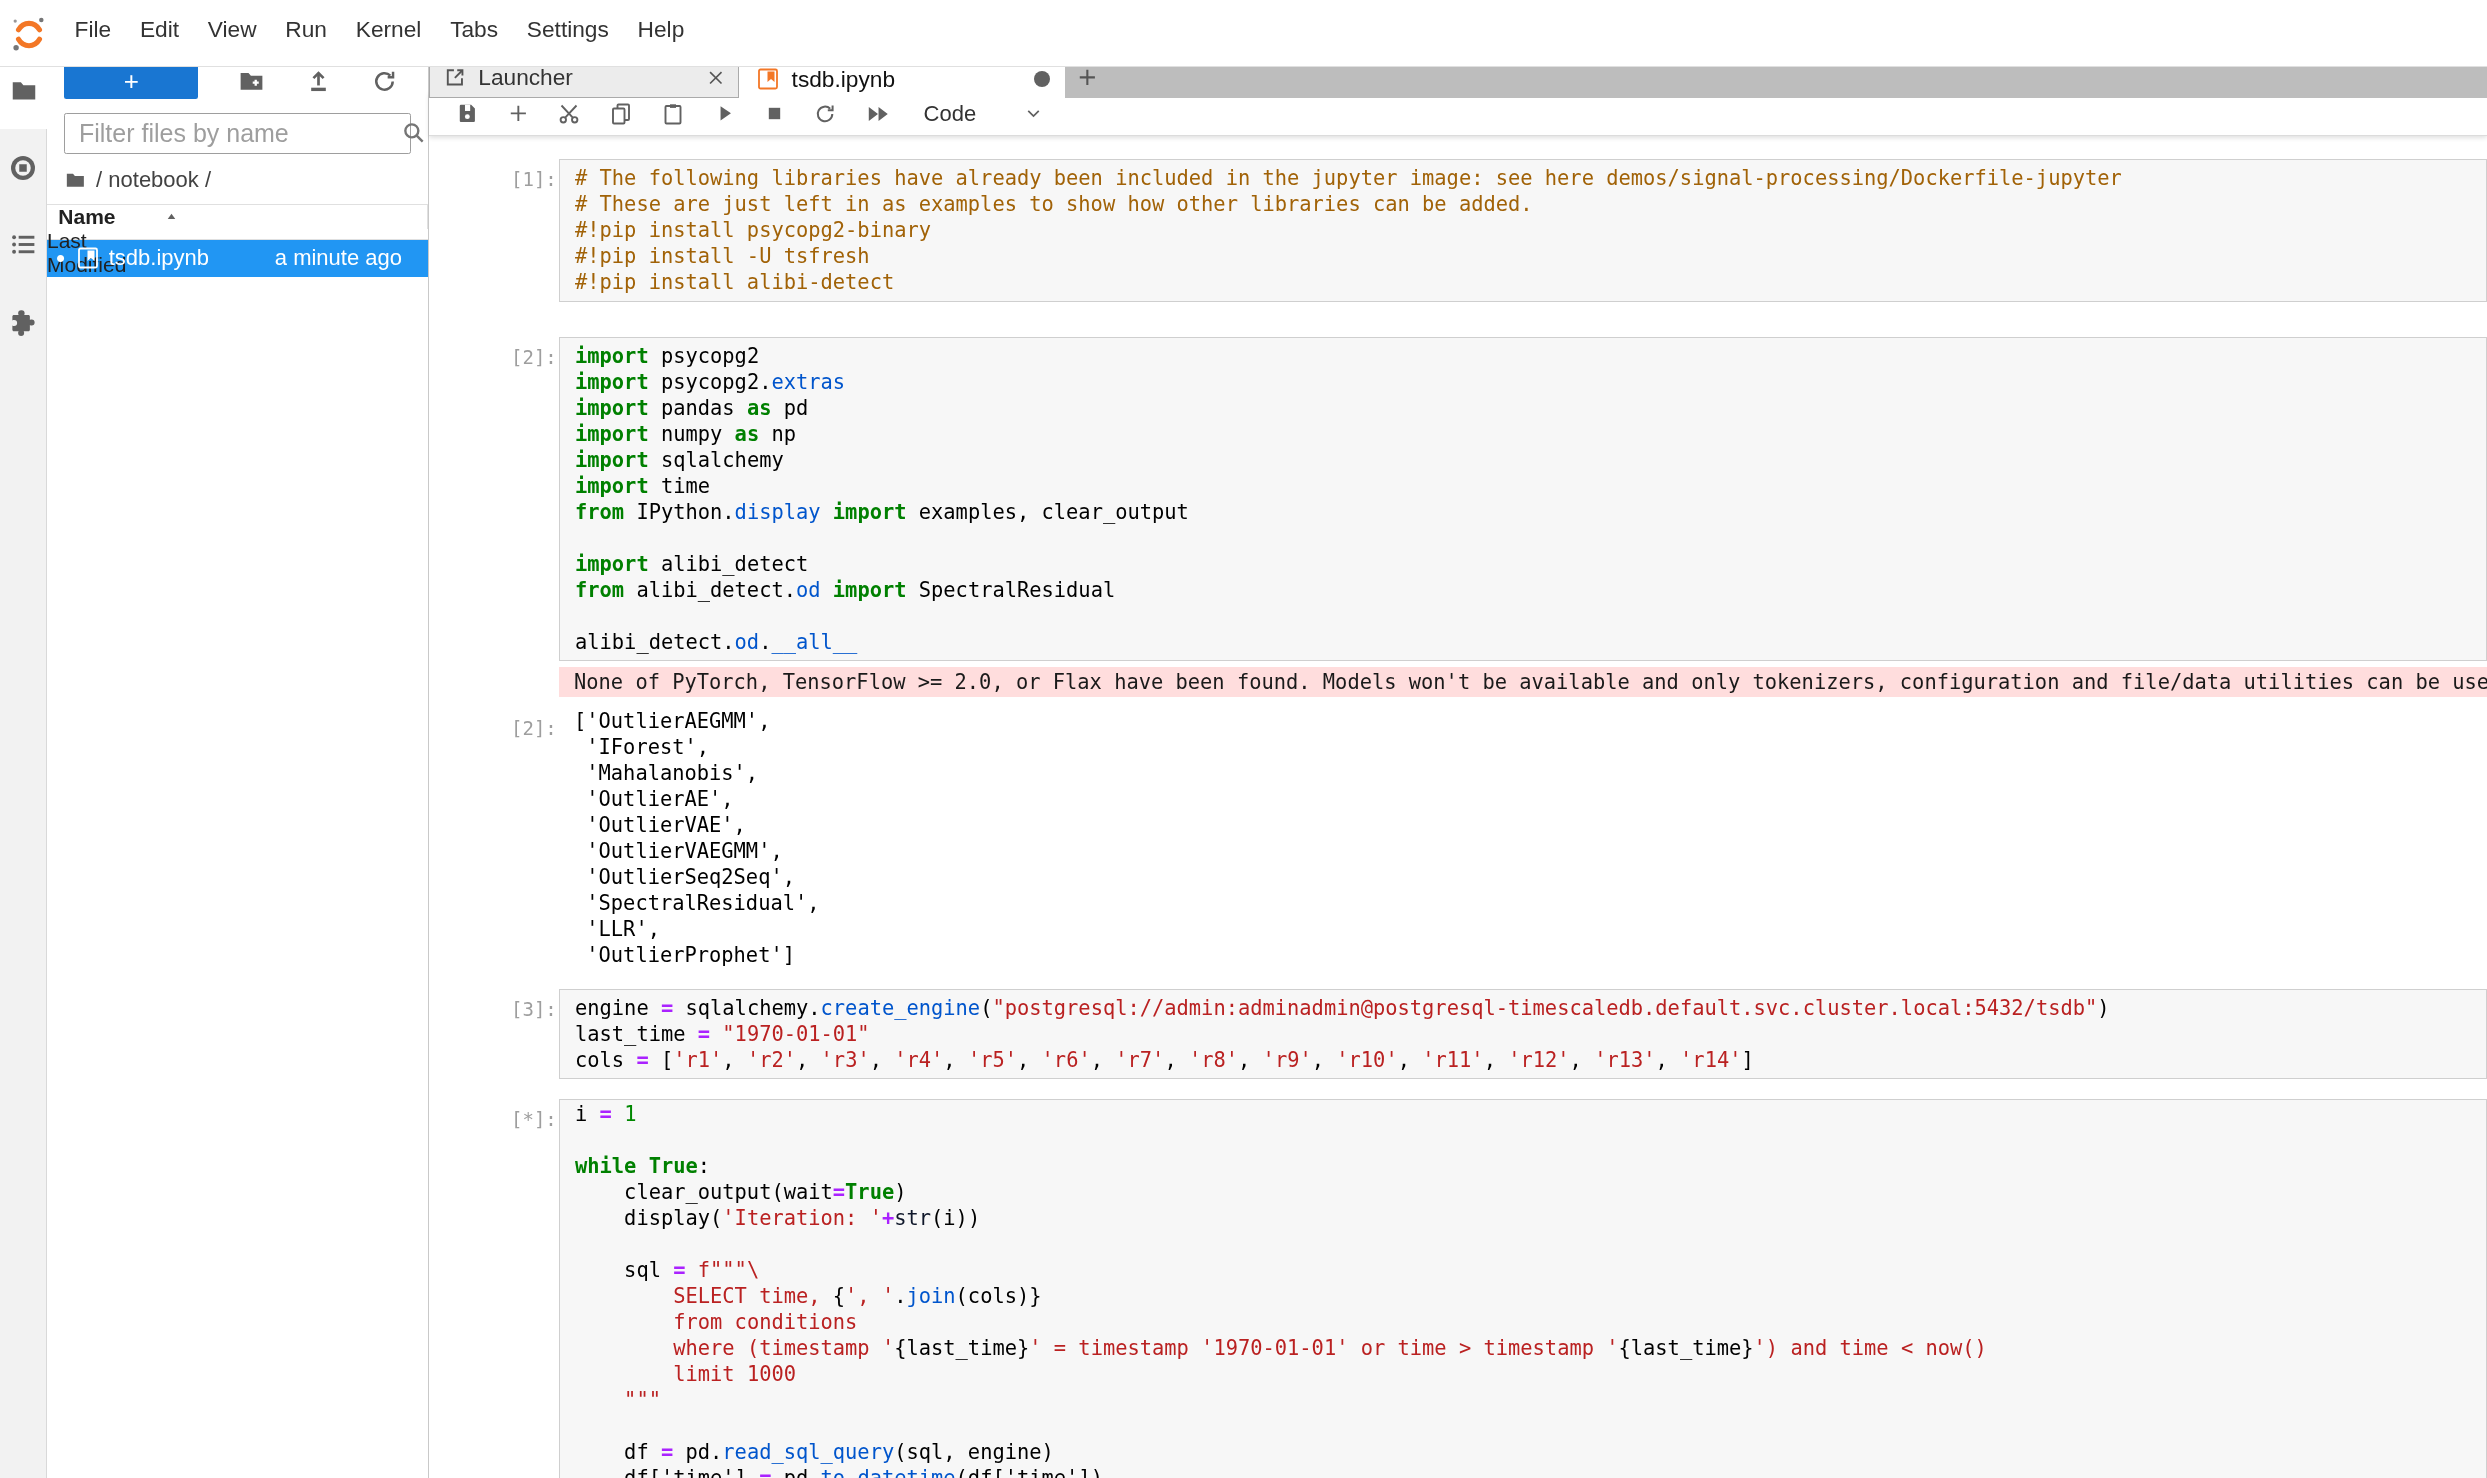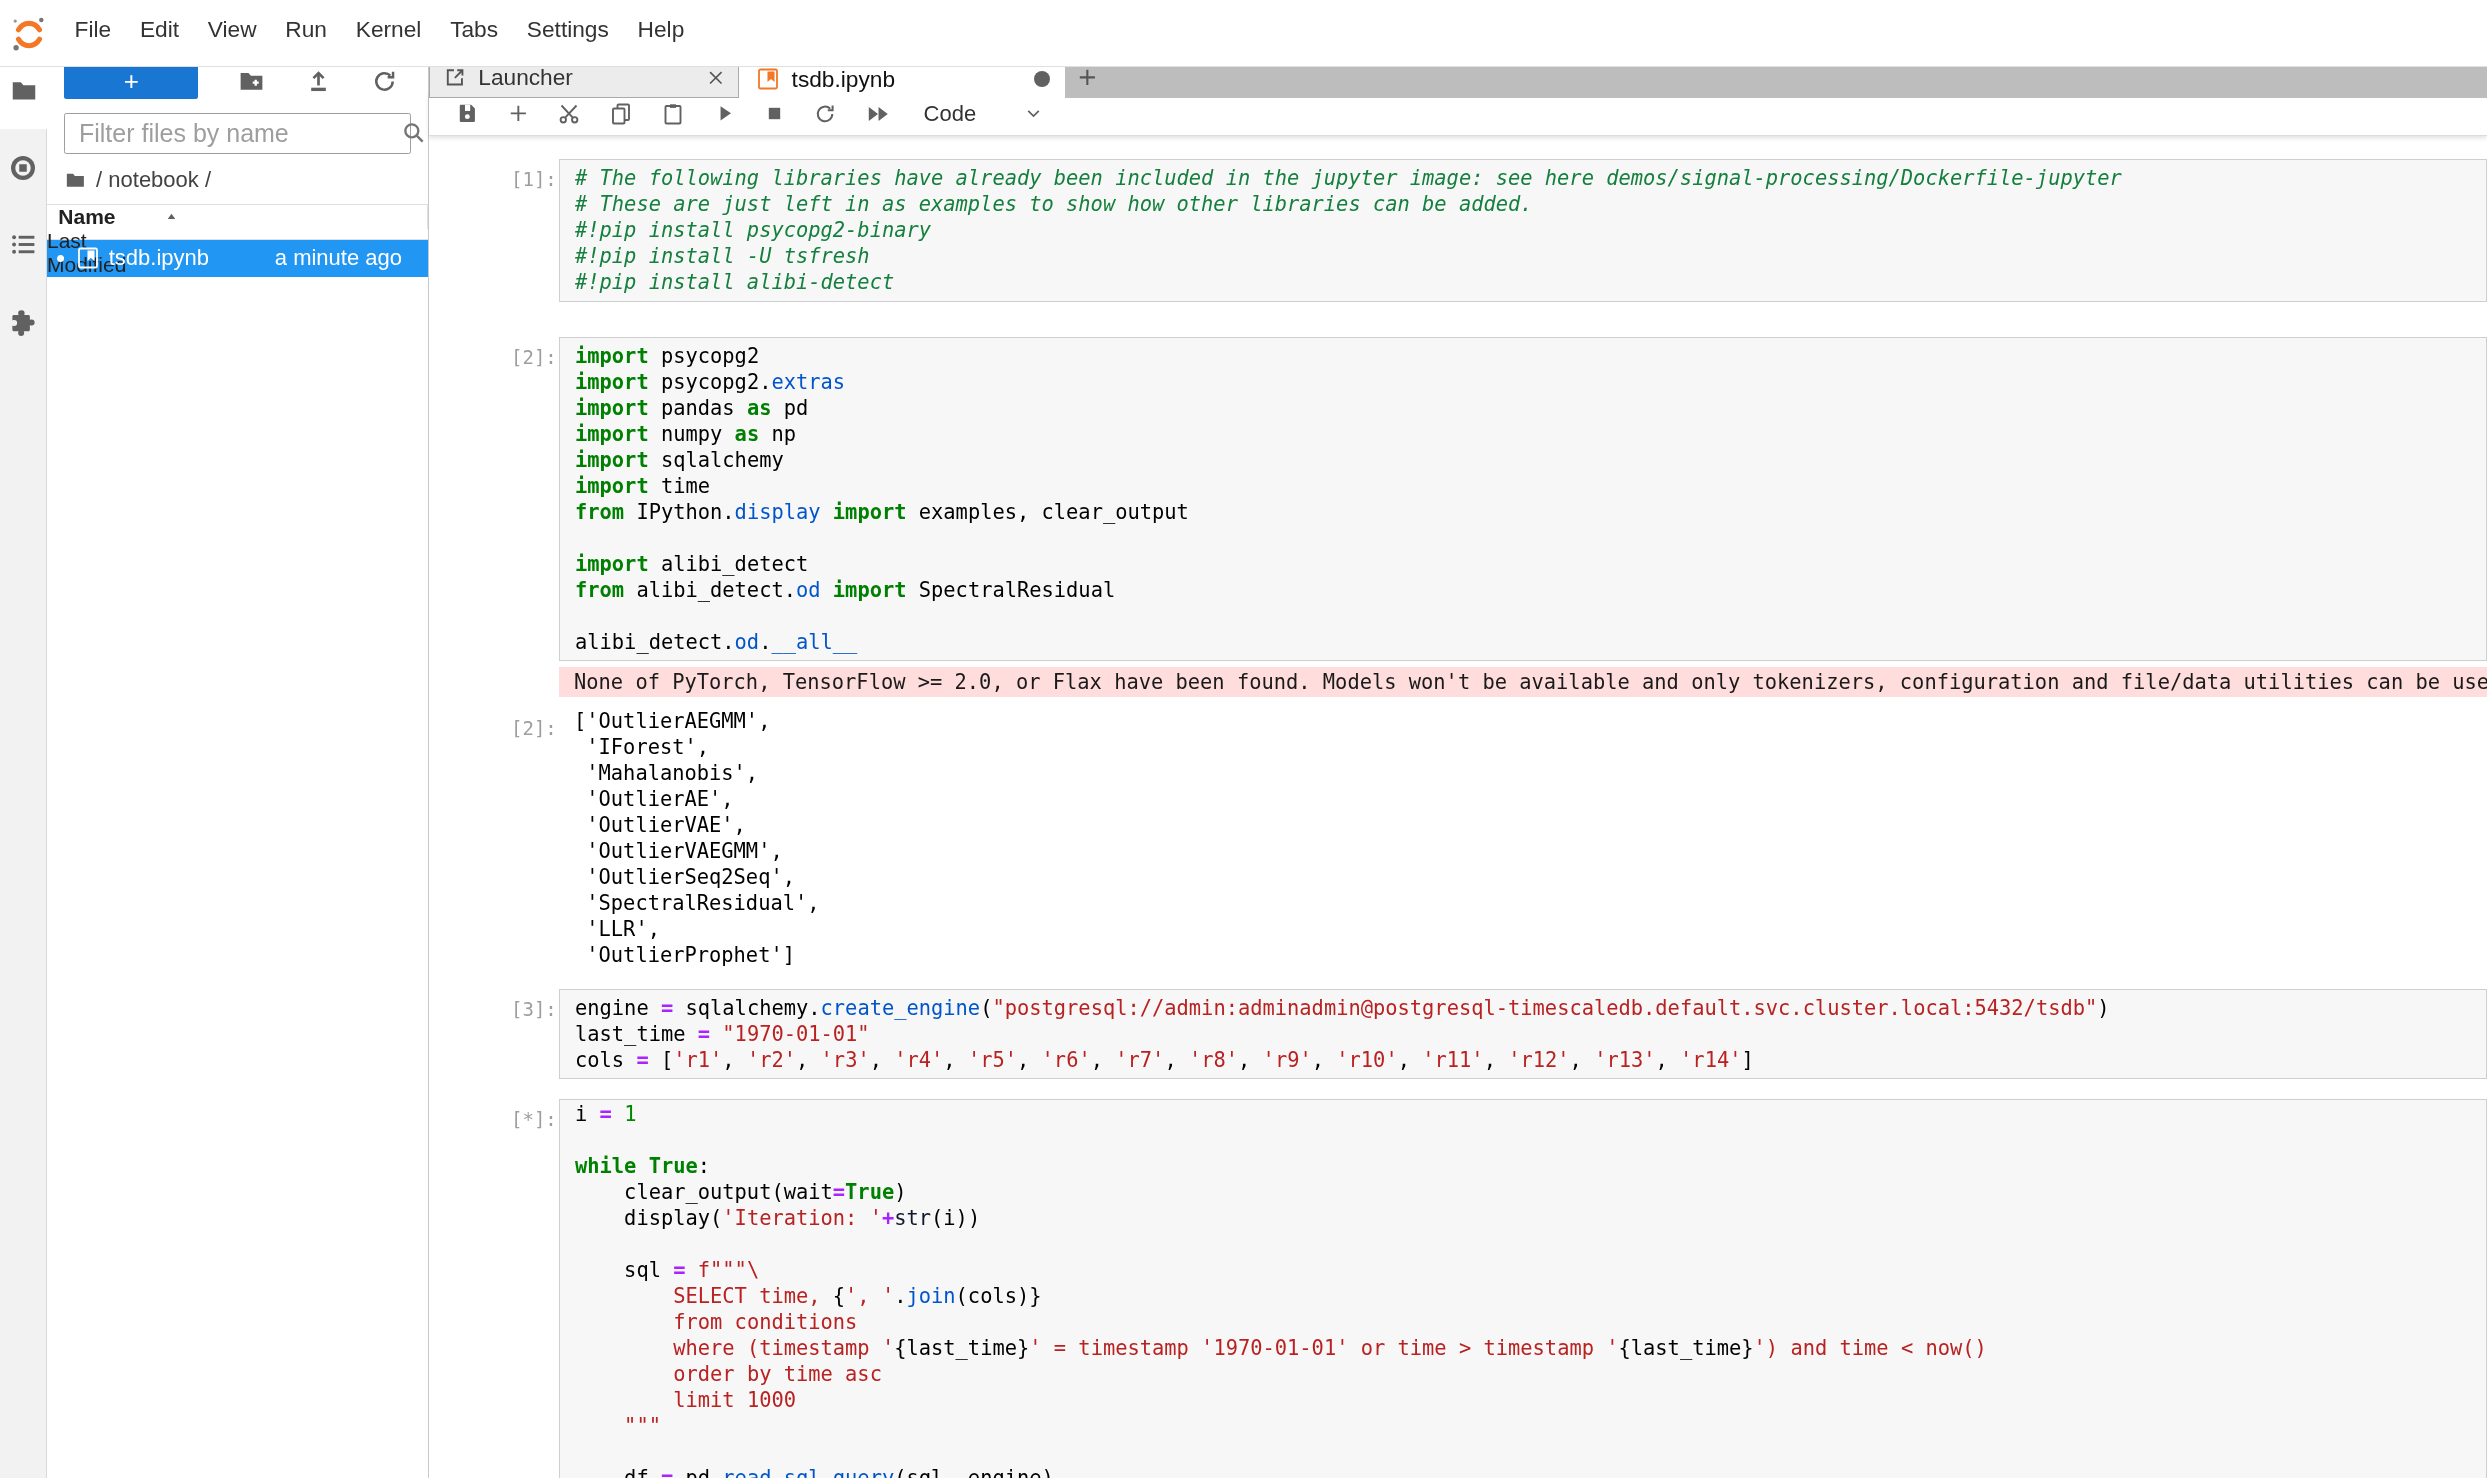--- a/index.html
+++ b/index.html
@@ -86,21 +86,21 @@
   .stderr-band { flex:1; background:#fdd; padding:2.3px 0 2.3px 15px; height:30px;
     line-height:26px; font-family:"DejaVu Sans Mono",monospace; font-size:20.4px;
     white-space:pre; overflow:hidden; color:#1a1a1a; }
   .result-row { margin-top:10.6px; }
   .result-area { flex:1; padding-left:15px; }
 
   
   .tok-kw  { color:#008000; font-weight:bold; }
   .tok-bi  { color:#0f172a; }
   .tok-str { color:#ba2121; }
-  .tok-com { color:#15803d; font-style:italic; }
+  .tok-com { color:#a16207; }
   .tok-op  { color:#aa22ff; font-weight:bold; }
   .tok-prop{ color:#0055cc; }
   .tok-num { color:#008800; }
 </style>
 </head>
 <body>
 
 <div id="menubar">
   <span id="logo">
     <svg width="36" height="36" viewBox="0 0 24 24">
@@ -385,21 +385,20 @@
           <div class="code-line"><span>i </span><span class="tok-op">=</span><span> </span><span class="tok-num">1</span></div>
           <div class="code-line"></div>
           <div class="code-line"><span class="tok-kw">while</span><span> </span><span class="tok-kw">True</span><span>:</span></div>
           <div class="code-line"><span>    clear_output(wait</span><span class="tok-op">=</span><span class="tok-kw">True</span><span>)</span></div>
           <div class="code-line"><span>    display(</span><span class="tok-str">'Iteration: '</span><span class="tok-op">+</span><span class="tok-bi">str</span><span>(i))</span></div>
           <div class="code-line"></div>
           <div class="code-line"><span>    sql </span><span class="tok-op">=</span><span> </span><span class="tok-str">f"""\</span></div>
           <div class="code-line"><span>        </span><span class="tok-str">SELECT time, </span><span>{</span><span class="tok-str">', '</span><span>.</span><span class="tok-prop">join</span><span>(cols)}</span></div>
           <div class="code-line"><span>        </span><span class="tok-str">from conditions</span></div>
           <div class="code-line"><span>        </span><span class="tok-str">where (timestamp '</span><span>{last_time}</span><span class="tok-str">' = timestamp '1970-01-01' or time &gt; timestamp '</span><span>{last_time}</span><span class="tok-str">') and time &lt; now()</span></div>
-          <div class="code-line"><span>        </span><span class="tok-str">order by time asc</span></div>
           <div class="code-line"><span>        </span><span class="tok-str">limit 1000</span></div>
           <div class="code-line"><span>    </span><span class="tok-str">"""</span></div>
           <div class="code-line"></div>
           <div class="code-line"><span>    df </span><span class="tok-op">=</span><span> pd.</span><span class="tok-prop">read_sql_query</span><span>(sql, engine)</span></div>
           <div class="code-line"><span>    df['time'] </span><span class="tok-op">=</span><span> pd.</span><span class="tok-prop">to_datetime</span><span>(df['time'])</span></div>
         </div>
       </div>
     </div>
 </div>
 

